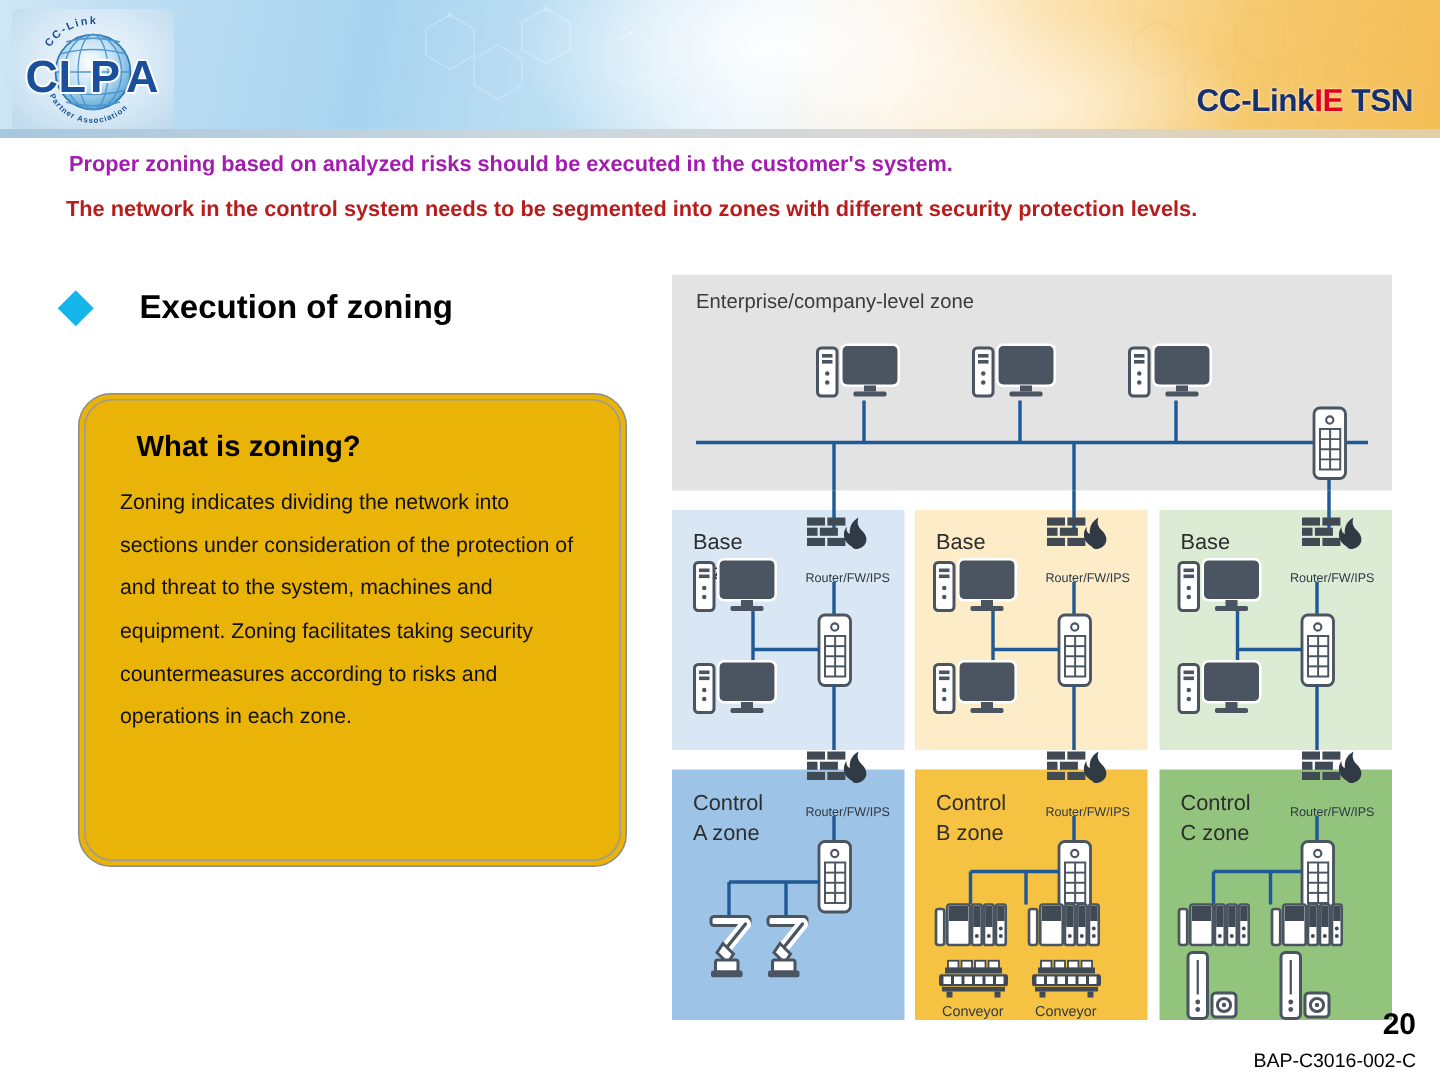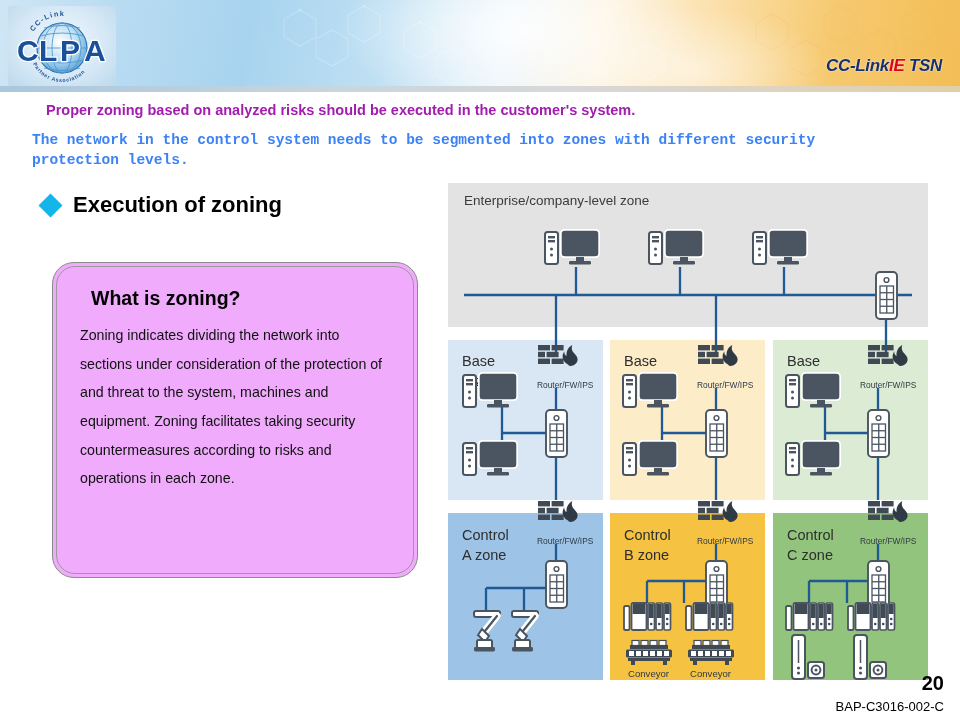--- a/index.html
+++ b/index.html
@@ -40,59 +40,59 @@
   .logo-plate {
     position: absolute; inset: 0;
     background: radial-gradient(ellipse at 50% 45%, #f2f8fc 0%, #d7e9f6 55%, #bcd9ec 100%);
     border-radius: 3px;
   }
   .logo svg { position: absolute; left: 0; top: 0; }
 
   
   .cclink {
     position: absolute; right: 18px; top: 56px;
-    font-size: 17px; font-weight: bold; font-style: italic;
+    font-size: 21px; font-weight: bold; 
     letter-spacing: -0.3px; white-space: nowrap;
     text-shadow: 0 0 2px rgba(255,255,255,0.9);
   }
   .cc-navy { color: #16306e; }
   .cc-red  { color: #e2001a; }
 
   .slide-title {
     position: absolute; left: 124px; top: 23px;
     font-size: 29px; font-weight: bold; color: #1f2e7a;
     letter-spacing: -0.2px; white-space: nowrap;
   }
   .slide-title .num { font-size: 31px; }
 
   
   .lead1 {
     position: absolute; left: 46px; top: 101px; width: 870px;
     font-size: 14.5px; font-weight: bold; color: #a21caf; line-height: 1.35;
   }
   .lead2 {
-    position: absolute; left: 32px; top: 130px; width: 820px;
-    font-size: 14.5px; font-weight: bold; color: #3b82f6; line-height: 1.4; font-family: Liberation Mono, monospace;
+    position: absolute; left: 44px; top: 130px; width: 820px;
+    font-size: 14.5px; font-weight: bold; color: #b91c1c; line-height: 1.4;
   }
 
   
   .bullet-row {
     position: absolute; left: 42px; top: 192px;
     display: flex; align-items: center; gap: 14px;
   }
   .diamond {
     width: 17px; height: 17px; background: #14b5e8;
     transform: rotate(45deg); flex: none;
   }
-  .bullet-text { font-size: 22px; font-weight: bold; color: #000; }
+  .bullet-text { font-size: 22px; font-weight: bold; color: #000; margin-left: 20px; }
 
   
   .callout {
     position: absolute; left: 52px; top: 262px; width: 366px; height: 316px;
-    border: 1.4px solid #8b8b8b; border-radius: 22px; background: #f0abfc;
+    border: 1.4px solid #8b8b8b; border-radius: 22px; background: #eab308;
   }
   .callout-inner {
     position: absolute; left: 3px; top: 3px; right: 3px; bottom: 3px;
     border: 1.1px solid #9a9a9a; border-radius: 19px;
   }
   .callout-title {
     position: absolute; left: 38px; top: 24px;
     font-size: 19.5px; font-weight: bold; color: #000;
   }
   .callout-body {

